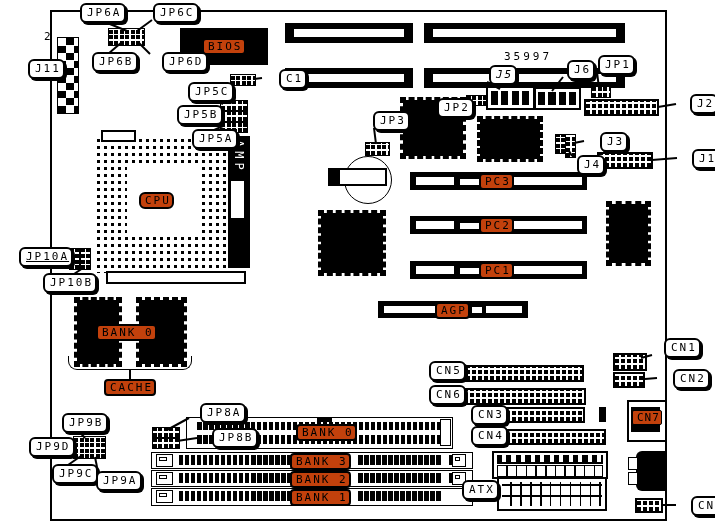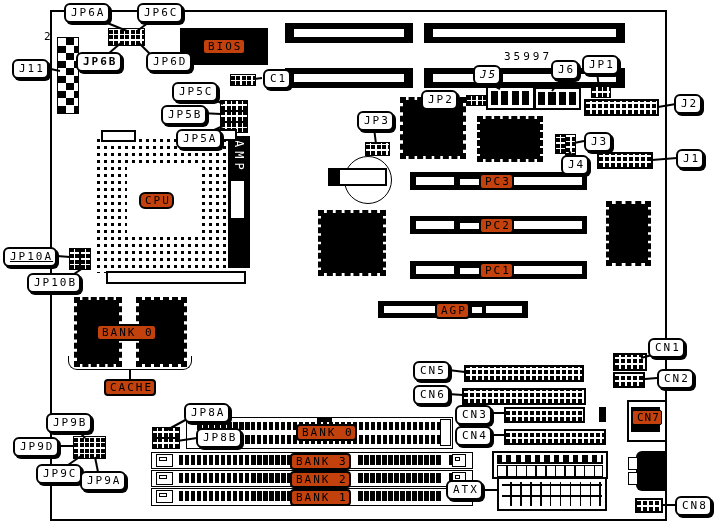--- a/index.html
+++ b/index.html
@@ -4,21 +4,21 @@
 <style>
   html,body{margin:0;padding:0;background:#fff;}
   #canvas{position:relative;width:715px;height:527px;background:#fff;overflow:hidden;
           font-family:"DejaVu Sans Mono",monospace;}
   .abs{position:absolute;}
   
   .board{position:absolute;border:2px solid #000;background:#fff;}
   
   .callout{position:absolute;background:#fff;border:2px solid #000;border-radius:6px;
            box-shadow:2px 2px 0 0 #000;font-size:11px;line-height:14px;letter-spacing:2px;
-           padding:1px 2px 1px 5px;white-space:nowrap;z-index:6;color:#000;}
+           padding:1px 2px 1px 5px;white-space:nowrap;z-index:6;color:#000;margin-left:16px;}
   
   .boxlabel{position:absolute;background:#c2410c;border:2px solid #000;border-radius:4px;
             font-size:11px;line-height:13px;letter-spacing:2px;padding:0 1px 0 4px;
             white-space:nowrap;z-index:5;color:#000;}
   
   .isa{position:absolute;background:#000;z-index:1;}
   .isa .stripe{position:absolute;left:9px;right:9px;top:6px;height:8px;background:#fff;}
   
   .slot{position:absolute;background:#000;z-index:1;}
   .seg{position:absolute;background:#fff;}
@@ -267,29 +267,29 @@
   <div class="abs" style="left:627px;top:400px;width:36px;height:38px;border:2.5px solid #000;background:#fff;z-index:1;"></div>
   <div class="abs" style="left:631px;top:407px;width:29px;height:25px;background:#000;z-index:2;"></div>
   <div class="boxlabel" style="left:632px;top:410px;border-width:1.5px;border-radius:2px;letter-spacing:1px;">CN7</div>
   <div class="abs" style="left:636px;top:451px;width:29px;height:40px;background:#000;border-radius:6px 0 0 6px;z-index:1;"></div>
   <div class="wbox" style="left:628px;top:457px;width:8px;height:11px;border-width:1.5px;"></div>
   <div class="wbox" style="left:628px;top:472px;width:8px;height:11px;border-width:1.5px;"></div>
   <div class="pinhead" style="left:635px;top:498px;width:24px;height:11px;"></div>
 
   <div class="callout" style="left:64px;top:3px;">JP6A</div>
   <div class="callout" style="left:137px;top:3px;">JP6C</div>
-  <div class="callout" style="left:76px;top:52px;font-weight:bold;">JP6B</div>
+  <div class="callout" style="left:76px;top:52px;">JP6B</div>
   <div class="callout" style="left:146px;top:52px;">JP6D</div>
   <div class="callout" style="left:12px;top:59px;">J11</div>
   <div class="callout" style="left:172px;top:82px;">JP5C</div>
   <div class="callout" style="left:161px;top:105px;">JP5B</div>
   <div class="callout" style="left:176px;top:129px;">JP5A</div>
   <div class="callout" style="left:263px;top:69px;">C1</div>
   <div class="callout" style="left:357px;top:111px;">JP3</div>
-  <div class="callout" style="left:421px;top:90px;">JP2</div>
+  <div class="callout" style="left:421px;top:98px;">JP2</div>
   <div class="callout" style="left:473px;top:65px;font-style:italic;">J5</div>
   <div class="callout" style="left:551px;top:60px;">J6</div>
   <div class="callout" style="left:582px;top:55px;">JP1</div>
   <div class="callout" style="left:674px;top:94px;">J2</div>
   <div class="callout" style="left:584px;top:132px;">J3</div>
   <div class="callout" style="left:561px;top:155px;">J4</div>
   <div class="callout" style="left:676px;top:149px;">J1</div>
   <div class="callout" style="left:3px;top:247px;text-decoration:underline;">JP10A</div>
   <div class="callout" style="left:27px;top:273px;">JP10B</div>
   <div class="callout" style="left:46px;top:413px;">JP9B</div>

